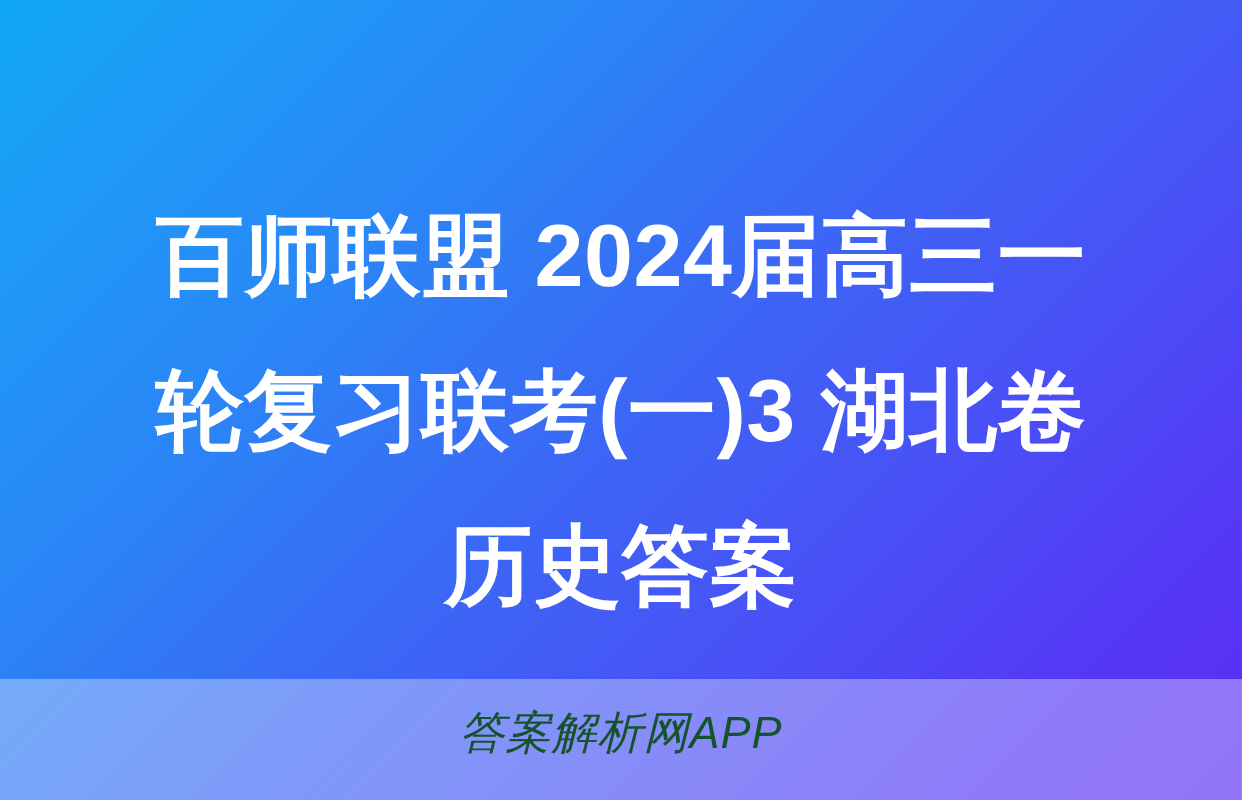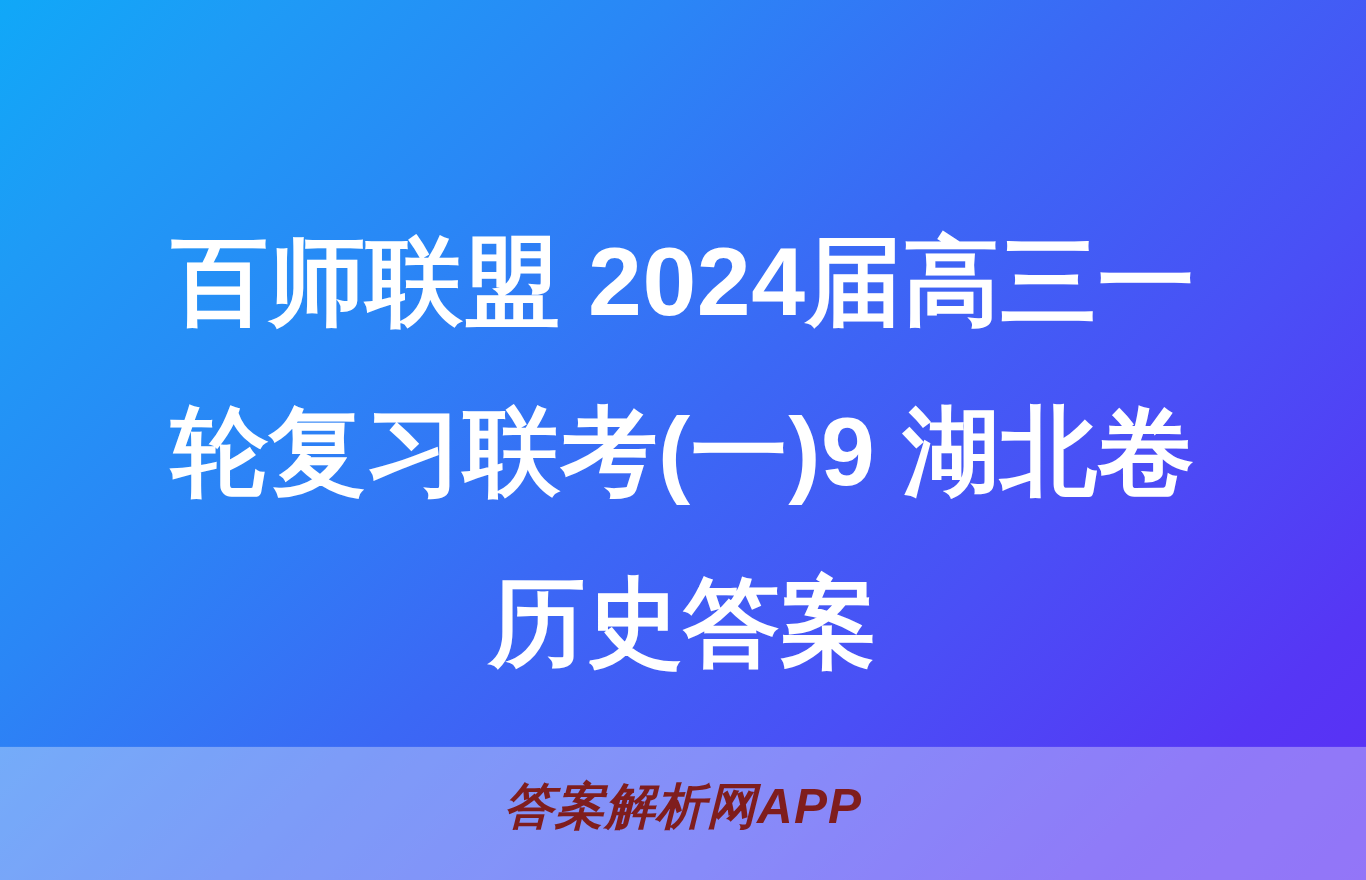--- a/index.html
+++ b/index.html
@@ -69,40 +69,40 @@
   .watermark-wrap {
     position: absolute;
     left: 0;
     right: 0;
     top: 706px;
     text-align: center;
   }
 
   .watermark {
     display: inline-block;
-    color: #7f1d1d;
+    color: #14532d;
     font-size: 45px;
-    font-weight: 700;
+    font-weight: 400;
     font-style: italic;
     line-height: 54px;
     letter-spacing: 1px;
   }
 </style>
 </head>
 <body>
 
 <div id="poster">
 
   <div class="bg-gradient"></div>
 
   <div class="footer-band"></div>
 
   <div class="headline-wrap">
     <h1 class="headline">百师联盟 2024届高三一
-轮复习联考(一)9 湖北卷
+轮复习联考(一)3 湖北卷
 历史答案</h1>
   </div>
 
   <div class="watermark-wrap">
     <span class="watermark">答案解析网APP</span>
   </div>
 
 </div>
 
 </body></html>

